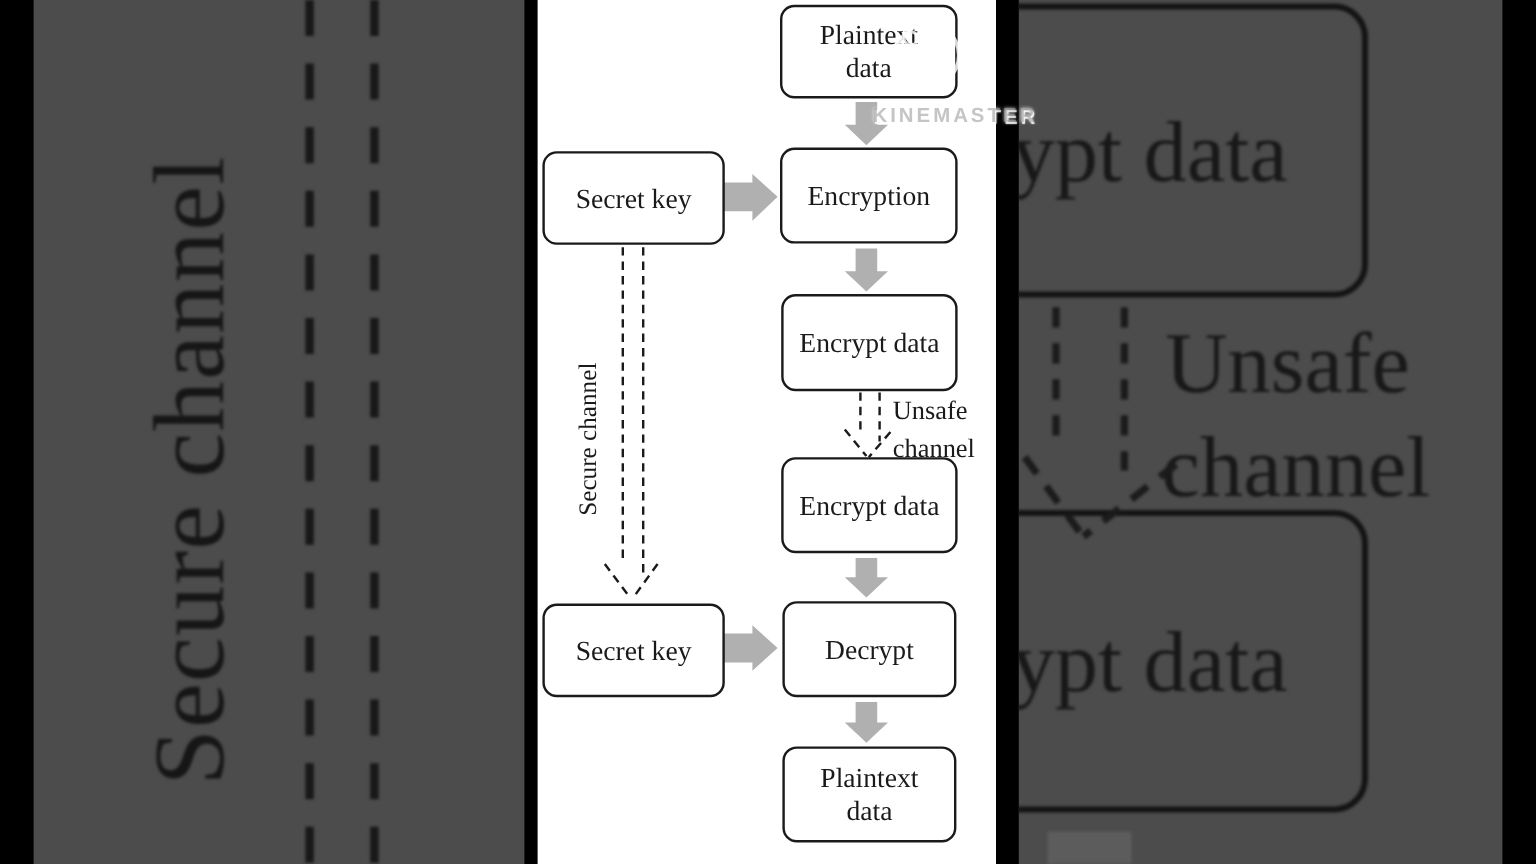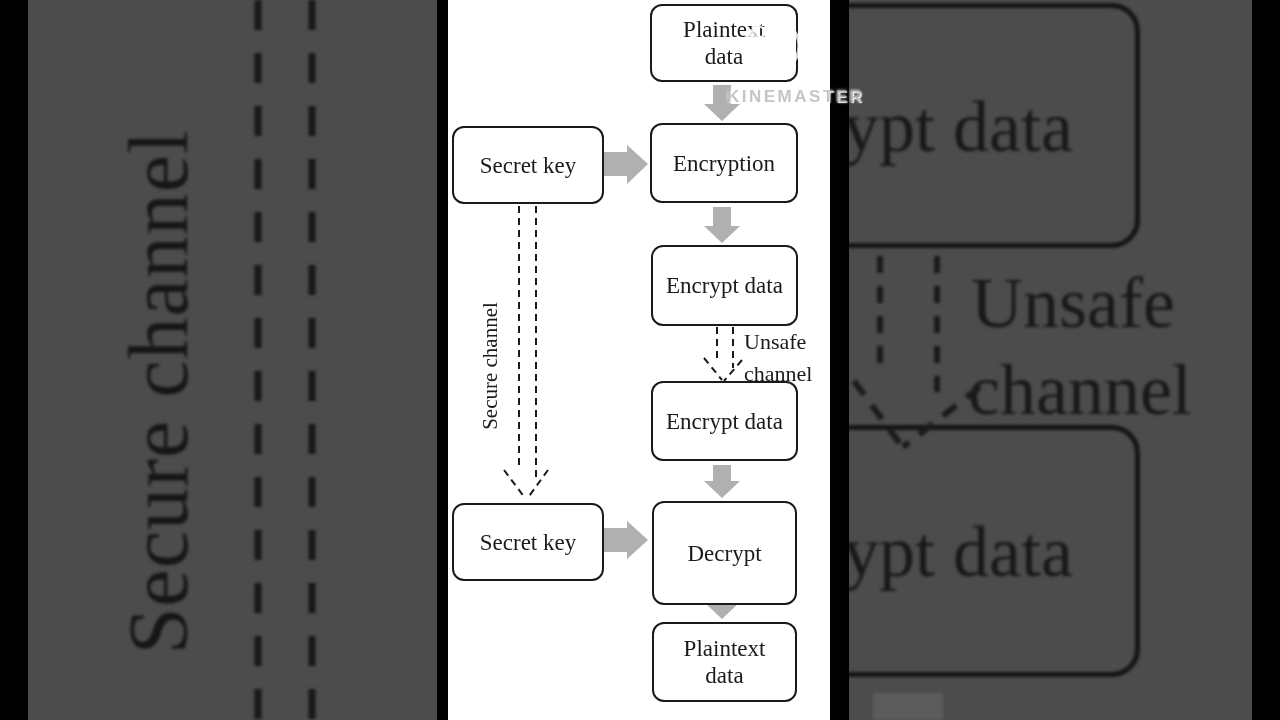--- a/index.html
+++ b/index.html
@@ -104,21 +104,21 @@
         <path d="M294,360 L276,381"></path>
       </g>
     </svg>
 
     <div class="flow-box" style="left:202px; top:4px;   width:148px; height:78px;">Plaintext data</div>
     <div class="flow-box" style="left:4px;   top:126px; width:152px; height:78px;">Secret key</div>
     <div class="flow-box" style="left:202px; top:123px; width:148px; height:80px;text-align:right;">Encryption</div>
     <div class="flow-box" style="left:203px; top:245px; width:147px; height:81px;">Encrypt data</div>
     <div class="flow-box" style="left:203px; top:381px; width:147px; height:80px;">Encrypt data</div>
     <div class="flow-box" style="left:4px;   top:503px; width:152px; height:78px;">Secret key</div>
-    <div class="flow-box" style="left:204px; top:501px; width:145px; height:104px;">Decrypt</div>
+    <div class="flow-box" style="left:204px; top:501px; width:145px; height:80px;">Decrypt</div>
     <div class="flow-box" style="left:204px; top:622px; width:145px; height:80px;">Plaintext data</div>
 
     <div class="rot-label">Secure channel</div>
     <div class="unsafe-label">
       <span>Unsafe</span>
       <span>channel</span>
     </div>
   </div>
 
   <div id="panel-right" class="backdrop">

